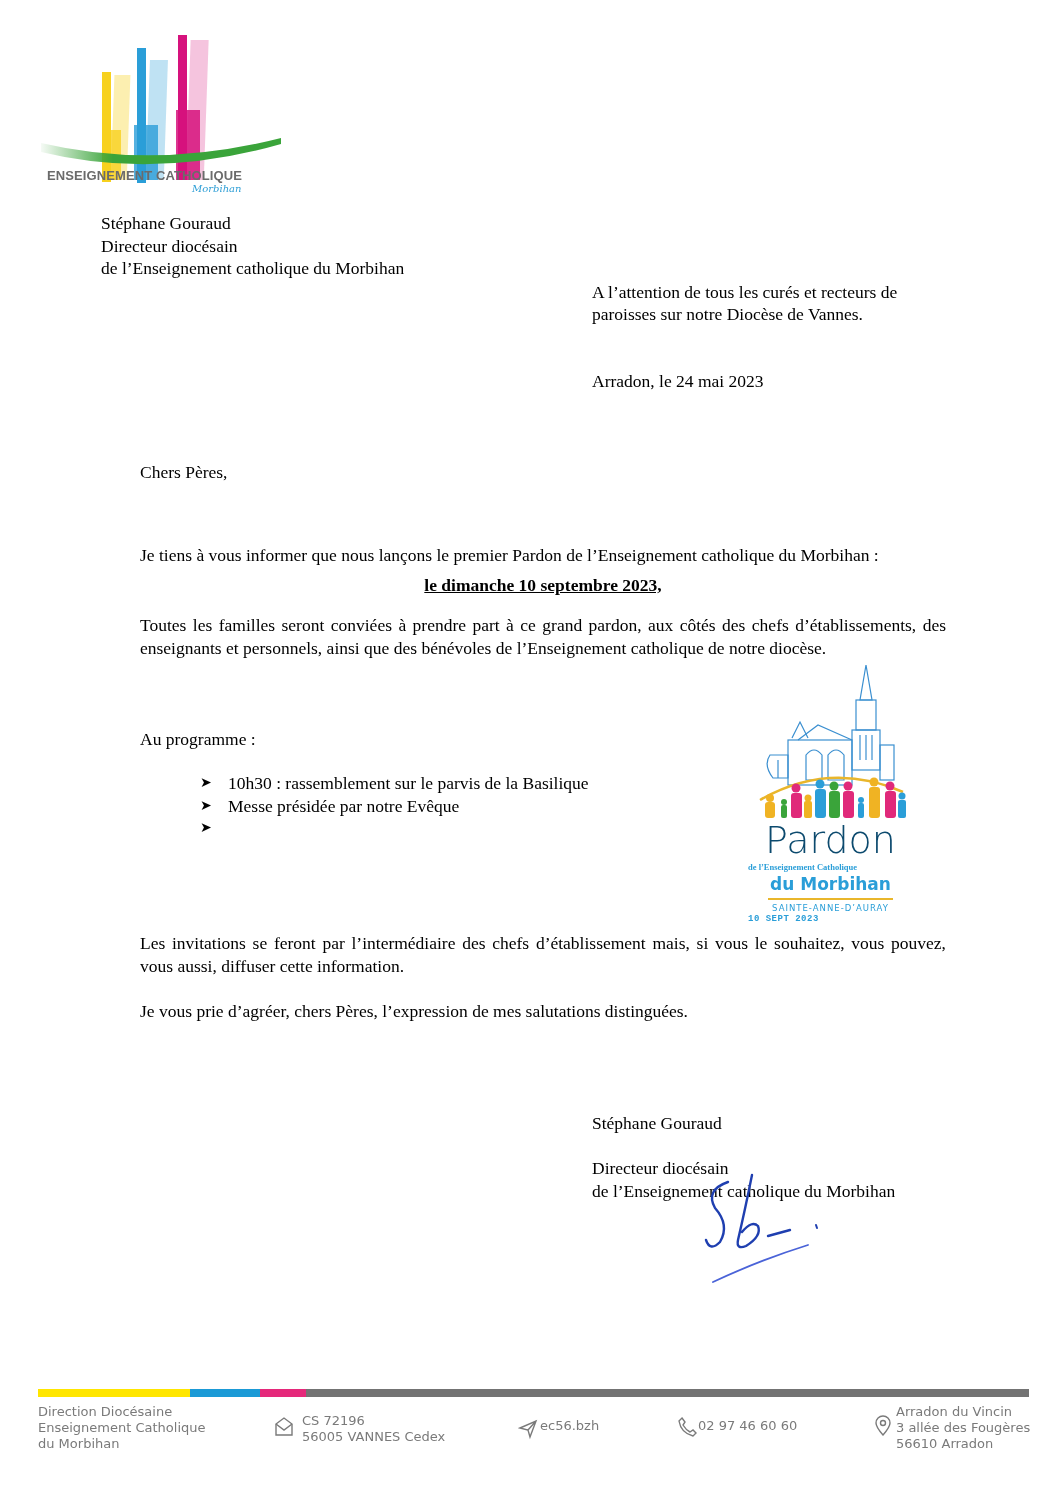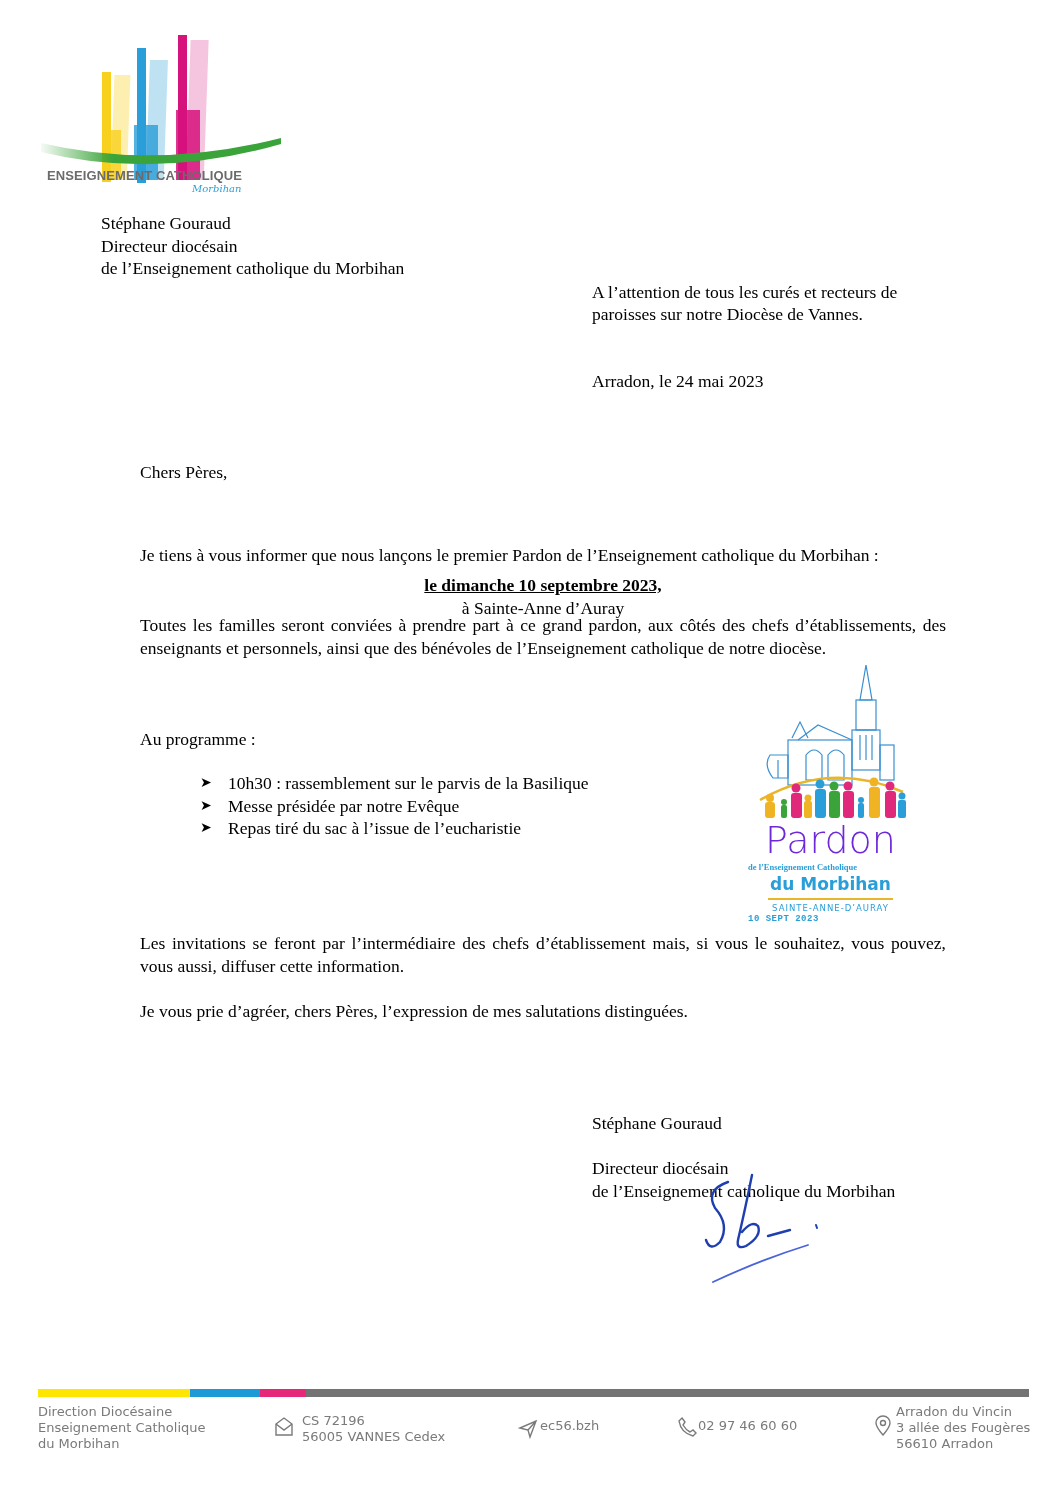--- a/index.html
+++ b/index.html
@@ -70,39 +70,37 @@
 <div class="abs t" style="left:592px; top:281px;">A l’attention de tous les curés et recteurs de</div>
 <div class="abs t" style="left:592px; top:303px;">paroisses sur notre Diocèse de Vannes.</div>
 <div class="abs t" style="left:592px; top:370px;">Arradon, le 24 mai 2023</div>
 
 <div class="abs t" style="left:140px; top:461px;">Chers Pères,</div>
 
 <div class="abs para" style="left:140px; top:501px; width:806px;margin-top:43px;">Je tiens à vous informer que nous lançons le premier Pardon de l’Enseignement catholique du Morbihan :</div>
 
 <div class="abs event" style="top:574px;">
   <div class="date">le dimanche 10 septembre 2023,</div>
-  <div class="t">à Sainte-Anne d’Auray</div>
 </div>
 
 <div class="abs para" style="left:140px; top:614px; width:806px;">Toutes les familles seront conviées à prendre part à ce grand pardon, aux côtés des chefs d’établissements, des enseignants et personnels, ainsi que des bénévoles de l’Enseignement catholique de notre diocèse.</div>
 
 <div class="abs t" style="left:140px; top:728px;">Au programme :</div>
 
 <ul class="abs prog">
   <li>
       <span class="arrow">➤</span>
       <span>10h30 : rassemblement sur le parvis de la Basilique</span>
     </li>
   <li>
       <span class="arrow">➤</span>
       <span>Messe présidée par notre Evêque</span>
     </li>
   <li>
       <span class="arrow">➤</span>
-      <span>Repas tiré du sac à l’issue de l’eucharistie</span>
     </li>
 </ul>
 
 <div id="pardon" class="abs">
   <svg width="165" height="160" viewBox="0 0 165 160" style="position:absolute;left:0;top:0;">
     <g fill="none" stroke="#3a8fd0" stroke-width="1.2">
 
       <path d="M118 5 L112 40 L124 40 Z"></path>
       <rect x="108" y="40" width="20" height="30"></rect>
       <rect x="104" y="70" width="28" height="40"></rect>
@@ -140,21 +138,21 @@
       <circle cx="113" cy="140" r="3" fill="#2a9ed8"></circle>
         <rect x="110" y="143" width="6" height="15" rx="2" fill="#2a9ed8"></rect>
       <circle cx="126" cy="122" r="4.5" fill="#f0b323"></circle>
         <rect x="121" y="127" width="11" height="31" rx="3" fill="#f0b323"></rect>
       <circle cx="142" cy="126" r="4.5" fill="#e0297a"></circle>
         <rect x="137" y="131" width="11" height="27" rx="3" fill="#e0297a"></rect>
       <circle cx="154" cy="136" r="3.5" fill="#2a9ed8"></circle>
         <rect x="150" y="140" width="8" height="18" rx="2" fill="#2a9ed8"></rect>
     </g>
   </svg>
-  <div style="position:absolute; left:0; top:160px; width:165px; text-align:center; font-family:'DejaVu Sans', sans-serif; font-size:38px; line-height:40px; color:#6d28d9; font-weight:300;">Pardon</div>
+  <div style="position:absolute; left:0; top:160px; width:165px; text-align:center; font-family:'DejaVu Sans', sans-serif; font-size:38px; line-height:40px; color:#0c4a6e; font-weight:300;">Pardon</div>
   <div style="position:absolute; left:0; top:202px; width:165px; text-align:left; font-family:Liberation Serif, serif; font-size:8.5px; font-weight:bold; color:#2a9ed8;">de l’Enseignement Catholique</div>
   <div style="position:absolute; left:0; top:214px; width:165px; text-align:center; font-family:'DejaVu Sans', sans-serif; font-size:17px; font-weight:bold; color:#2a9ed8;">du Morbihan</div>
   <div style="position:absolute; left:20px; top:238px; width:125px; height:2px; background:#e9b62b;"></div>
   <div style="position:absolute; left:0; top:243px; width:165px; text-align:center; font-family:'DejaVu Sans', sans-serif; font-size:8.5px; letter-spacing:1px; color:#2a9ed8;">SAINTE-ANNE-D’AURAY</div>
   <div style="position:absolute; left:0; top:254px; width:165px; text-align:left; font-family:Liberation Mono, monospace; font-size:9px; font-weight:bold; letter-spacing:0.5px; color:#2a9ed8;">10 SEPT 2023</div>
 </div>
 
 <div class="abs para" style="left:140px; top:932px; width:806px;">Les invitations se feront par l’intermédiaire des chefs d’établissement mais, si vous le souhaitez, vous pouvez, vous aussi, diffuser cette information.</div>
 
 <div class="abs t" style="left:140px; top:1000px;">Je vous prie d’agréer, chers Pères, l’expression de mes salutations distinguées.</div>

